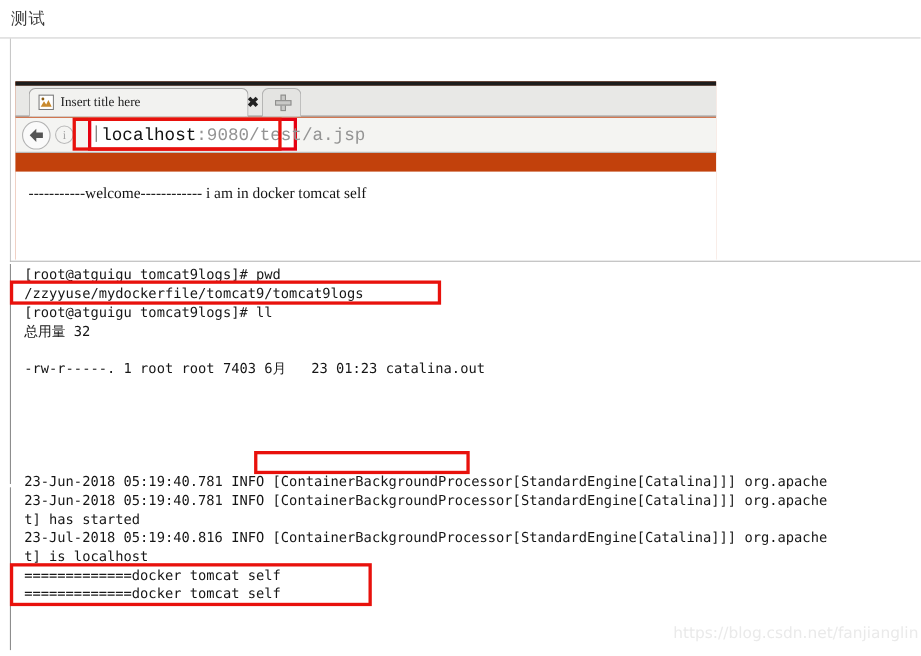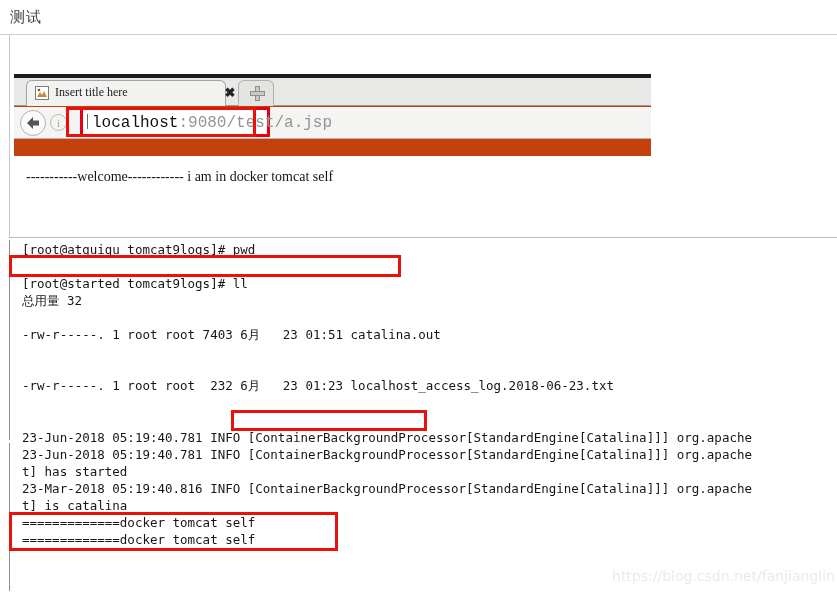--- a/index.html
+++ b/index.html
@@ -326,29 +326,29 @@
   </div>
 </div>
 
 <div id="browser-bottom-rule"></div>
 
 <div id="terminal">
   <div id="terminal-left-border"></div>
   <div id="terminal-left-border2"></div>
 
   <div class="tline" style="top:2px">[root@atguigu tomcat9logs]# pwd</div>
-  <div class="tline" style="top:36px">[root@started tomcat9logs]# ll</div>
+  <div class="tline" style="top:19px">/zzyyuse/mydockerfile/tomcat9/tomcat9logs</div>
+  <div class="tline" style="top:36px">[root@atguigu tomcat9logs]# ll</div>
   <div class="tline" style="top:53px">总用量 32</div>
-  <div class="tline" style="top:87px">-rw-r-----. 1 root root 7403 6月   23 01:51 catalina.out</div>
-  <div class="tline" style="top:138px">-rw-r-----. 1 root root  232 6月   23 01:23 localhost_access_log.2018-06-23.txt</div>
+  <div class="tline" style="top:87px">-rw-r-----. 1 root root 7403 6月   23 01:23 catalina.out</div>
   <div class="tline" style="top:190px">23-Jun-2018 05:19:40.781 INFO [ContainerBackgroundProcessor[StandardEngine[Catalina]]] org.apache</div>
   <div class="tline" style="top:207px">23-Jun-2018 05:19:40.781 INFO [ContainerBackgroundProcessor[StandardEngine[Catalina]]] org.apache</div>
   <div class="tline" style="top:224px">t] has started</div>
-  <div class="tline" style="top:241px">23-Mar-2018 05:19:40.816 INFO [ContainerBackgroundProcessor[StandardEngine[Catalina]]] org.apache</div>
-  <div class="tline" style="top:258px">t] is catalina</div>
+  <div class="tline" style="top:241px">23-Jul-2018 05:19:40.816 INFO [ContainerBackgroundProcessor[StandardEngine[Catalina]]] org.apache</div>
+  <div class="tline" style="top:258px">t] is localhost</div>
   <div class="tline" style="top:275px">=============docker tomcat self</div>
   <div class="tline" style="top:292px">=============docker tomcat self</div>
 </div>
 
 <div class="redbox" style="left:66px;  top:107px; width:190px; height:30px;"></div>
 <div class="redbox" style="left:9px;   top:255px; width:392px; height:22px;"></div>
 <div class="redbox" style="left:231px; top:410px; width:196px; height:21px;"></div>
 <div class="redbox" style="left:9px;   top:512px; width:329px; height:39px;"></div>
 
 <div id="watermark">https://blog.csdn.net/fanjianglin</div>

